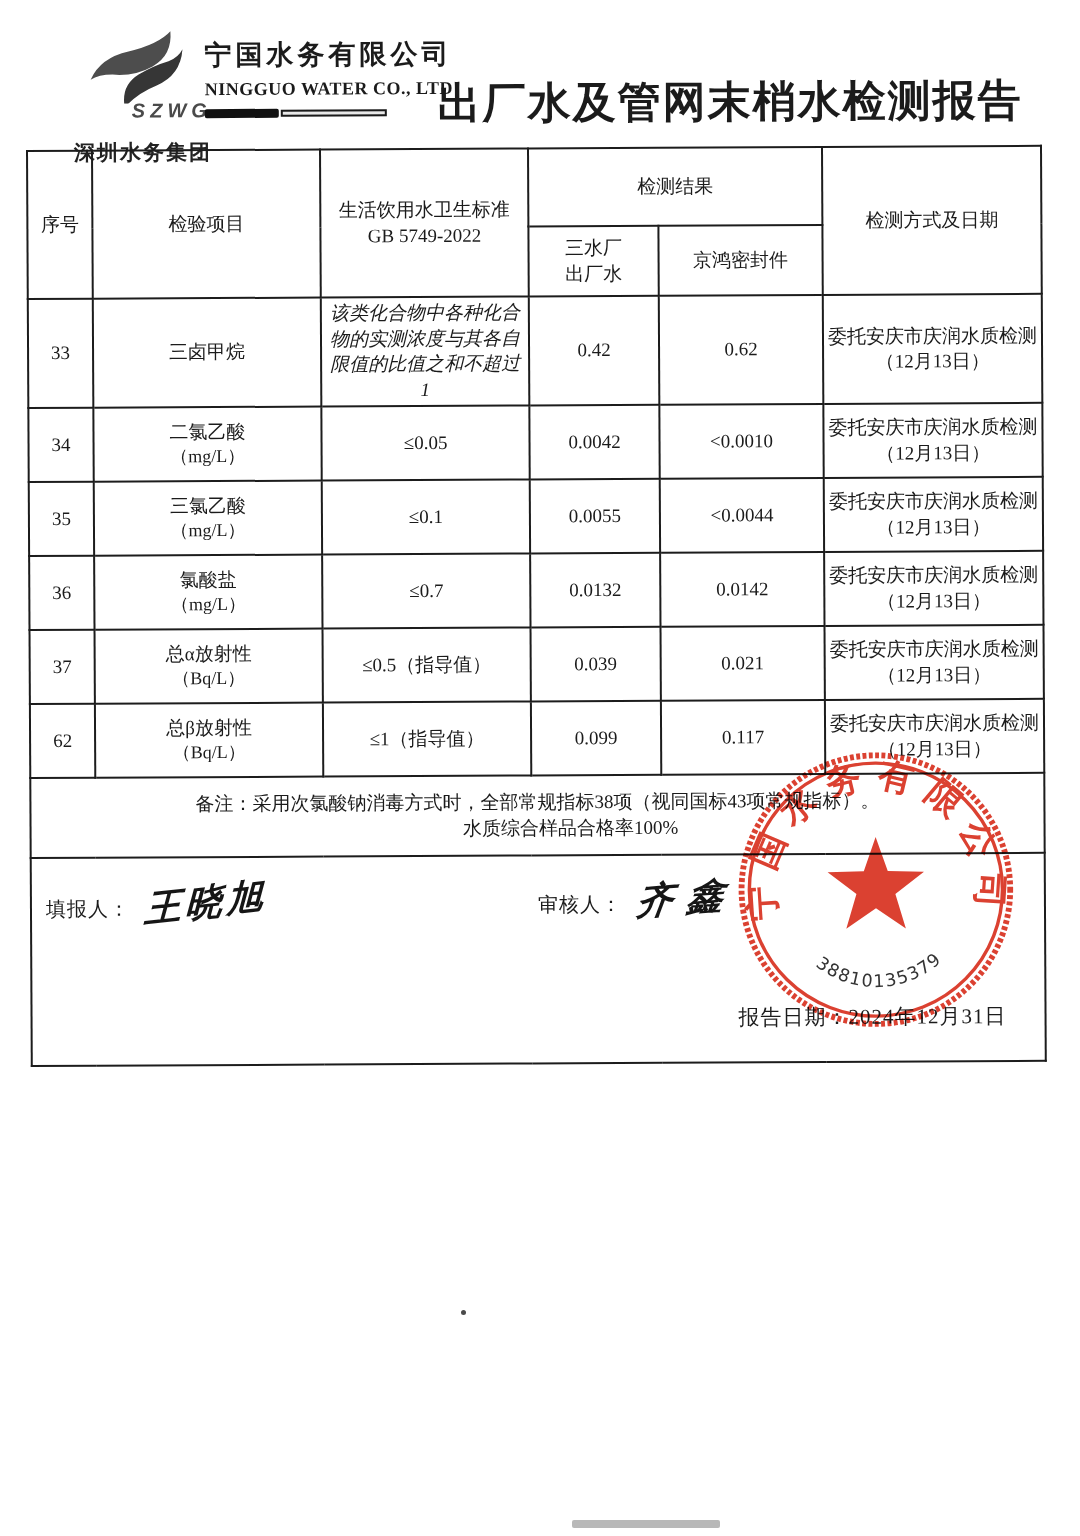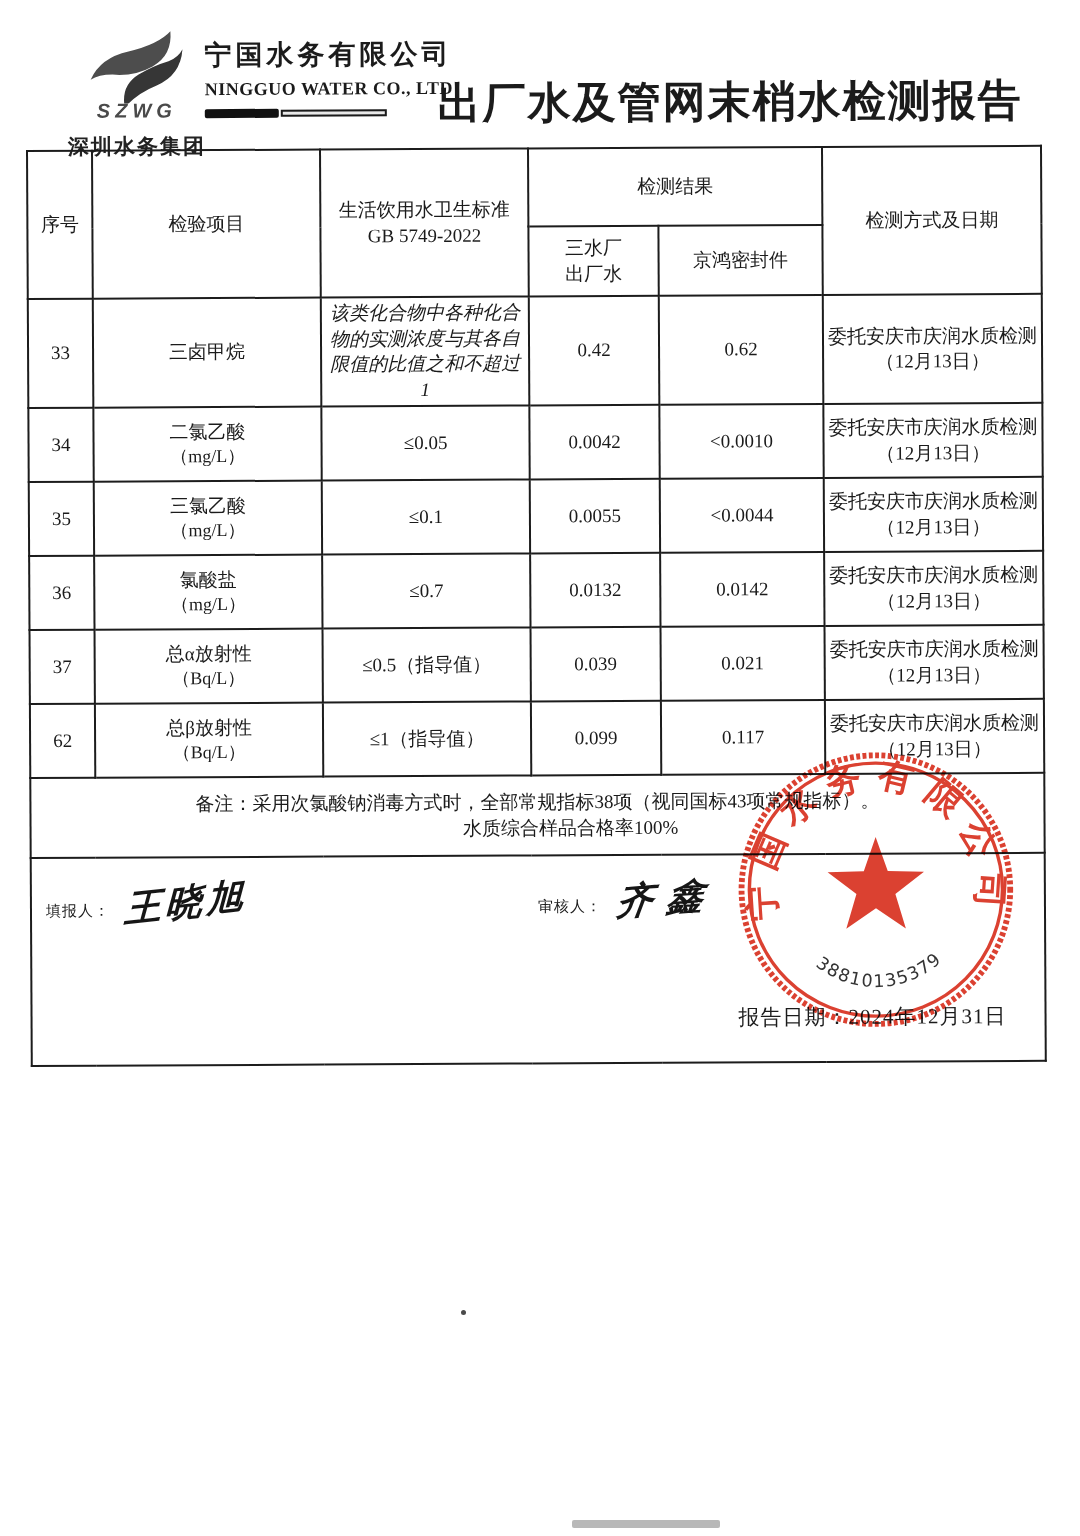--- a/index.html
+++ b/index.html
@@ -4,24 +4,24 @@
 <style>
   html,body{margin:0;padding:0;}
   body{
     width:1080px;height:1536px;position:relative;background:#ffffff;
     font-family:"Liberation Serif","DejaVu Serif",serif;color:#1b1b1b;
     overflow:hidden;
   }
   .sheet{position:absolute;inset:0;transform:rotate(-0.3deg);transform-origin:40px 150px;}
 
   
-  .logo-block{position:absolute;left:62px;top:30px;width:150px;text-align:center;}
+  .logo-block{position:absolute;left:62px;top:30px;width:150px;text-align:right;}
   .logo-mark{display:block;margin:0 auto;}
   .logo-brand{font-style:italic;font-weight:bold;font-size:20px;letter-spacing:5px;color:#4a4a4a;margin-top:-4px;font-family:"Liberation Sans",sans-serif;}
-  .logo-group{font-size:21px;letter-spacing:2px;color:#222;margin-top:10px;font-weight:600;}
+  .logo-group{font-size:21px;letter-spacing:2px;color:#222;margin-top:16px;font-weight:600;}
 
   .company-block{position:absolute;left:205px;top:38px;width:260px;}
   .company-cn{font-size:27px;font-weight:700;letter-spacing:4px;white-space:nowrap;}
   .company-en{font-size:18px;font-weight:700;letter-spacing:.5px;margin-top:6px;white-space:nowrap;}
   .company-rule{margin-top:9px;height:10px;position:relative;width:182px;}
   .company-rule .seg1{position:absolute;left:0;top:0;width:74px;height:9px;background:#111;border-radius:2px;}
   .company-rule .seg2{position:absolute;left:76px;top:1px;width:106px;height:7px;background:#e8e8e8;border:2px solid #1a1a1a;box-sizing:border-box;}
 
   .doc-title{position:absolute;left:438px;top:48px;width:610px;font-size:43px;font-weight:700;letter-spacing:2px;white-space:nowrap;}
 
@@ -36,21 +36,21 @@
   td.std-long{font-size:16px;line-height:1.4;padding:2px 6px;font-style:italic;}
   td.method-cell{font-size:17.5px;line-height:1.45;padding:2px 2px;}
   .unit-line{font-size:18px;}
 
   tr.remarks-row{height:80px;}
   td.remarks-cell{text-align:left;vertical-align:top;font-size:19.5px;padding:14px 10px 0 16px;line-height:1.7;}
   .remarks-line2{padding-left:66px;}
 
   tr.sig-row{height:208px;}
   td.sig-cell{position:relative;text-align:left;vertical-align:top;padding:0;}
-  .sig-label{font-size:15px;letter-spacing:1px;}
+  .sig-label{font-size:20px;letter-spacing:1px;}
   .sig-filler{position:absolute;left:14px;top:20px;}
   .sig-reviewer{position:absolute;left:506px;top:18px;}
   .handwriting{
     display:inline-block;font-size:37px;font-weight:700;font-style:italic;
     transform:rotate(-6deg) skewX(-8deg);margin-left:14px;color:#161616;
     letter-spacing:4px;
   }
   .handwriting.reviewer{transform:rotate(-4deg) skewX(-12deg);letter-spacing:14px;}
   .report-date{position:absolute;left:706px;top:148px;font-size:21px;letter-spacing:1px;white-space:nowrap;}
 

